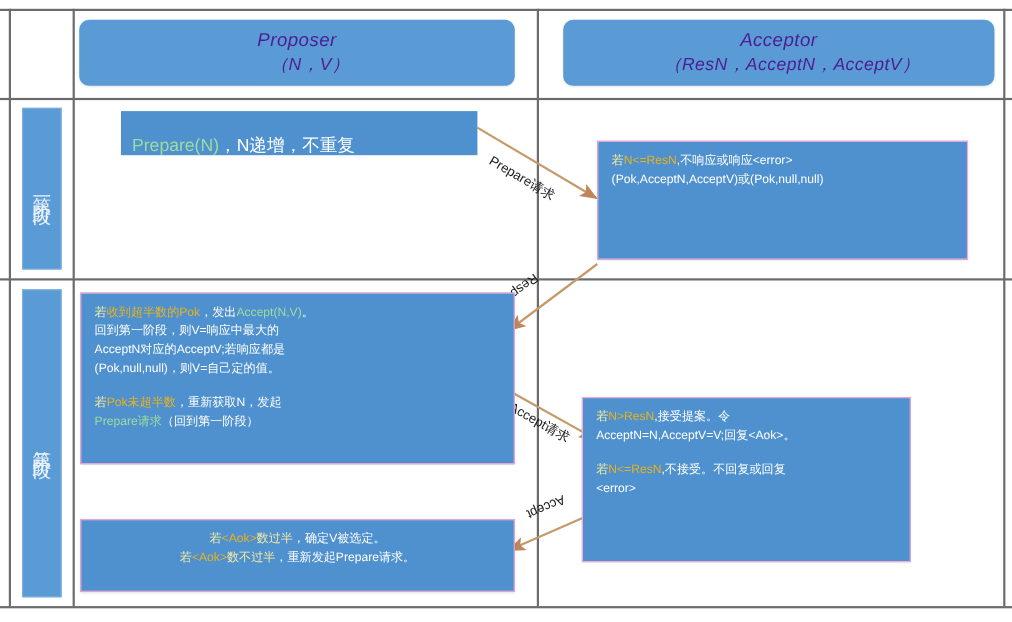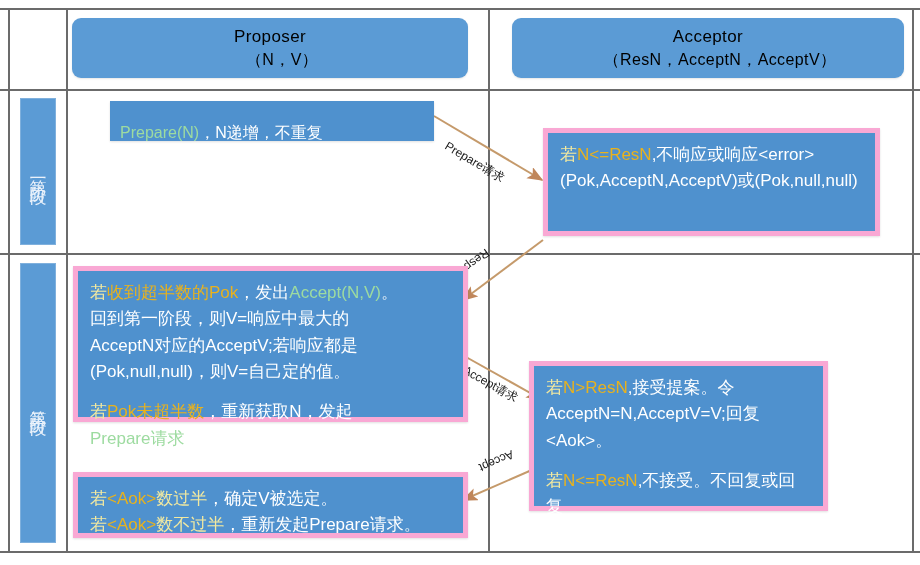--- a/index.html
+++ b/index.html
@@ -24,29 +24,30 @@
     background: #6b6b6b;
   }
   .grid-line.h { height: 2px; left: 0; width: 920px; }
   .grid-line.v { width: 2px; top: 0; }
 
   
   .role-box {
     position: absolute;
     background: #5b9bd5;
     border-radius: 9px;
-    color: #000000;
+    color: #4c1d95;
     display: flex;
     flex-direction: column;
     align-items: center;
     justify-content: center;
     line-height: 1.35;
     font-size: 17px;
     letter-spacing: .4px;
     box-shadow: 0 1px 2px rgba(0,0,0,.10);
+    font-style: italic;
   }
   .role-box .sub { font-size: 16px; margin-left: 24px; }
 
   
   .phase-box {
     position: absolute;
     background: #5b9bd5;
     color: #eaf2fb;
     font-size: 17px;
     display: flex;
@@ -59,25 +60,25 @@
     text-orientation: upright;
     letter-spacing: 3px;
     line-height: 1;
   }
 
   
   .msg-box {
     position: absolute;
     background: #4f91ce;
     color: #ffffff;
-    font-size: 17px;
+    font-size: 11px;
     line-height: 1.55;
     padding: 9px 12px;
     box-sizing: border-box;
-    border: 5px solid #f9a8d4;
+    border: 1px solid #f9a8d4;
     box-shadow: 0 1px 2px rgba(0,0,0,.12);
   }
   .msg-box.flat { border: none; }
   .msg-box p { margin: 0; }
   .msg-box p.gap { margin-top: 14px; }
 
   .t-green  { color: #9ddba0; }
   .t-gold   { color: #e8b21e; }
   .t-yellow { color: #f2e9a0; }
   .t-white  { color: #ffffff; }
@@ -166,21 +167,21 @@
     <p>AcceptN对应的AcceptV;若响应都是</p>
     <p>(Pok,null,null)，则V=自己定的值。</p>
     <p class="gap">
       <span class="t-yellow">若</span><span class="t-gold">Pok未超半数</span><span class="t-white">，重新获取N，发起</span>
     </p>
     <p>
       <span class="t-green">Prepare请求</span><span class="t-white">（回到第一阶段）</span>
     </p>
   </div>
 
-  <div class="msg-box" style="left:73px; top:472px; width:395px; height:66px;">
+  <div class="msg-box" style="left:73px; top:472px; width:395px; height:66px;text-align:center;">
     <p>
       <span class="t-yellow">若</span><span class="t-gold">&lt;Aok&gt;</span><span class="t-yellow">数过半</span><span class="t-white">，确定V被选定。</span>
     </p>
     <p>
       <span class="t-yellow">若</span><span class="t-gold">&lt;Aok&gt;</span><span class="t-yellow">数不过半</span><span class="t-white">，重新发起Prepare请求。</span>
     </p>
   </div>
 
   <div class="msg-box" style="left:529px; top:361px; width:299px; height:150px;">
     <p>

